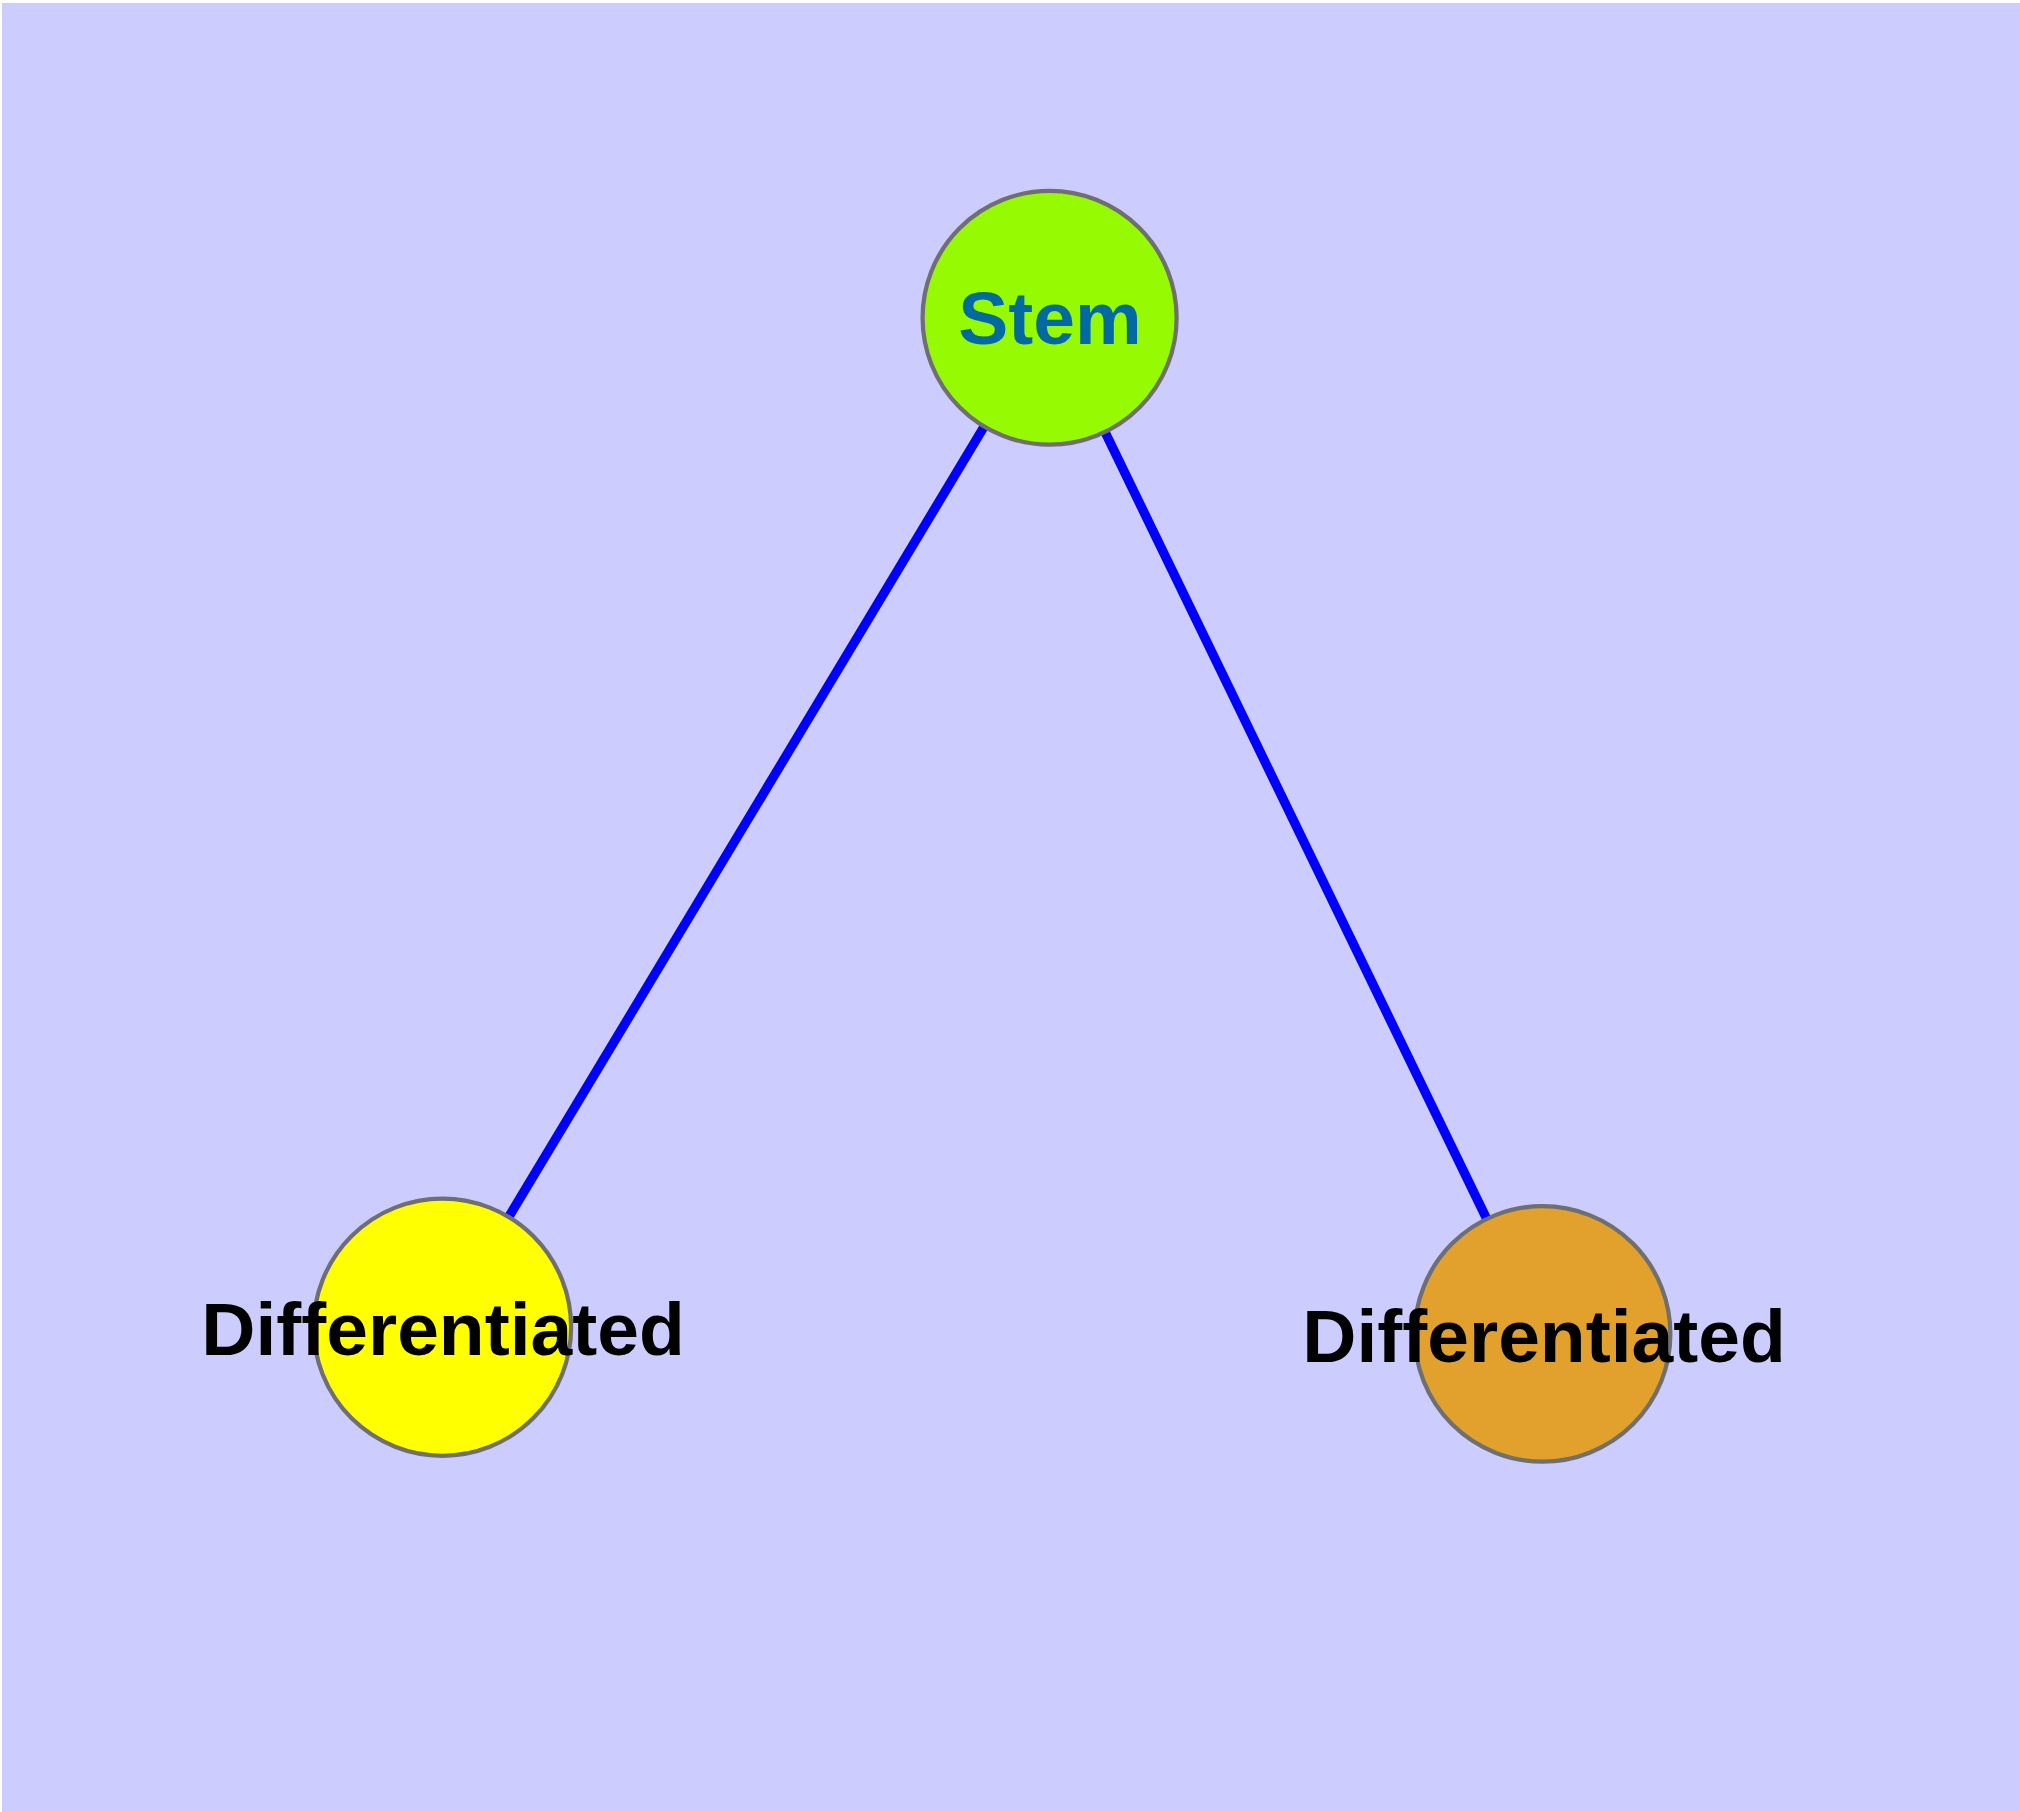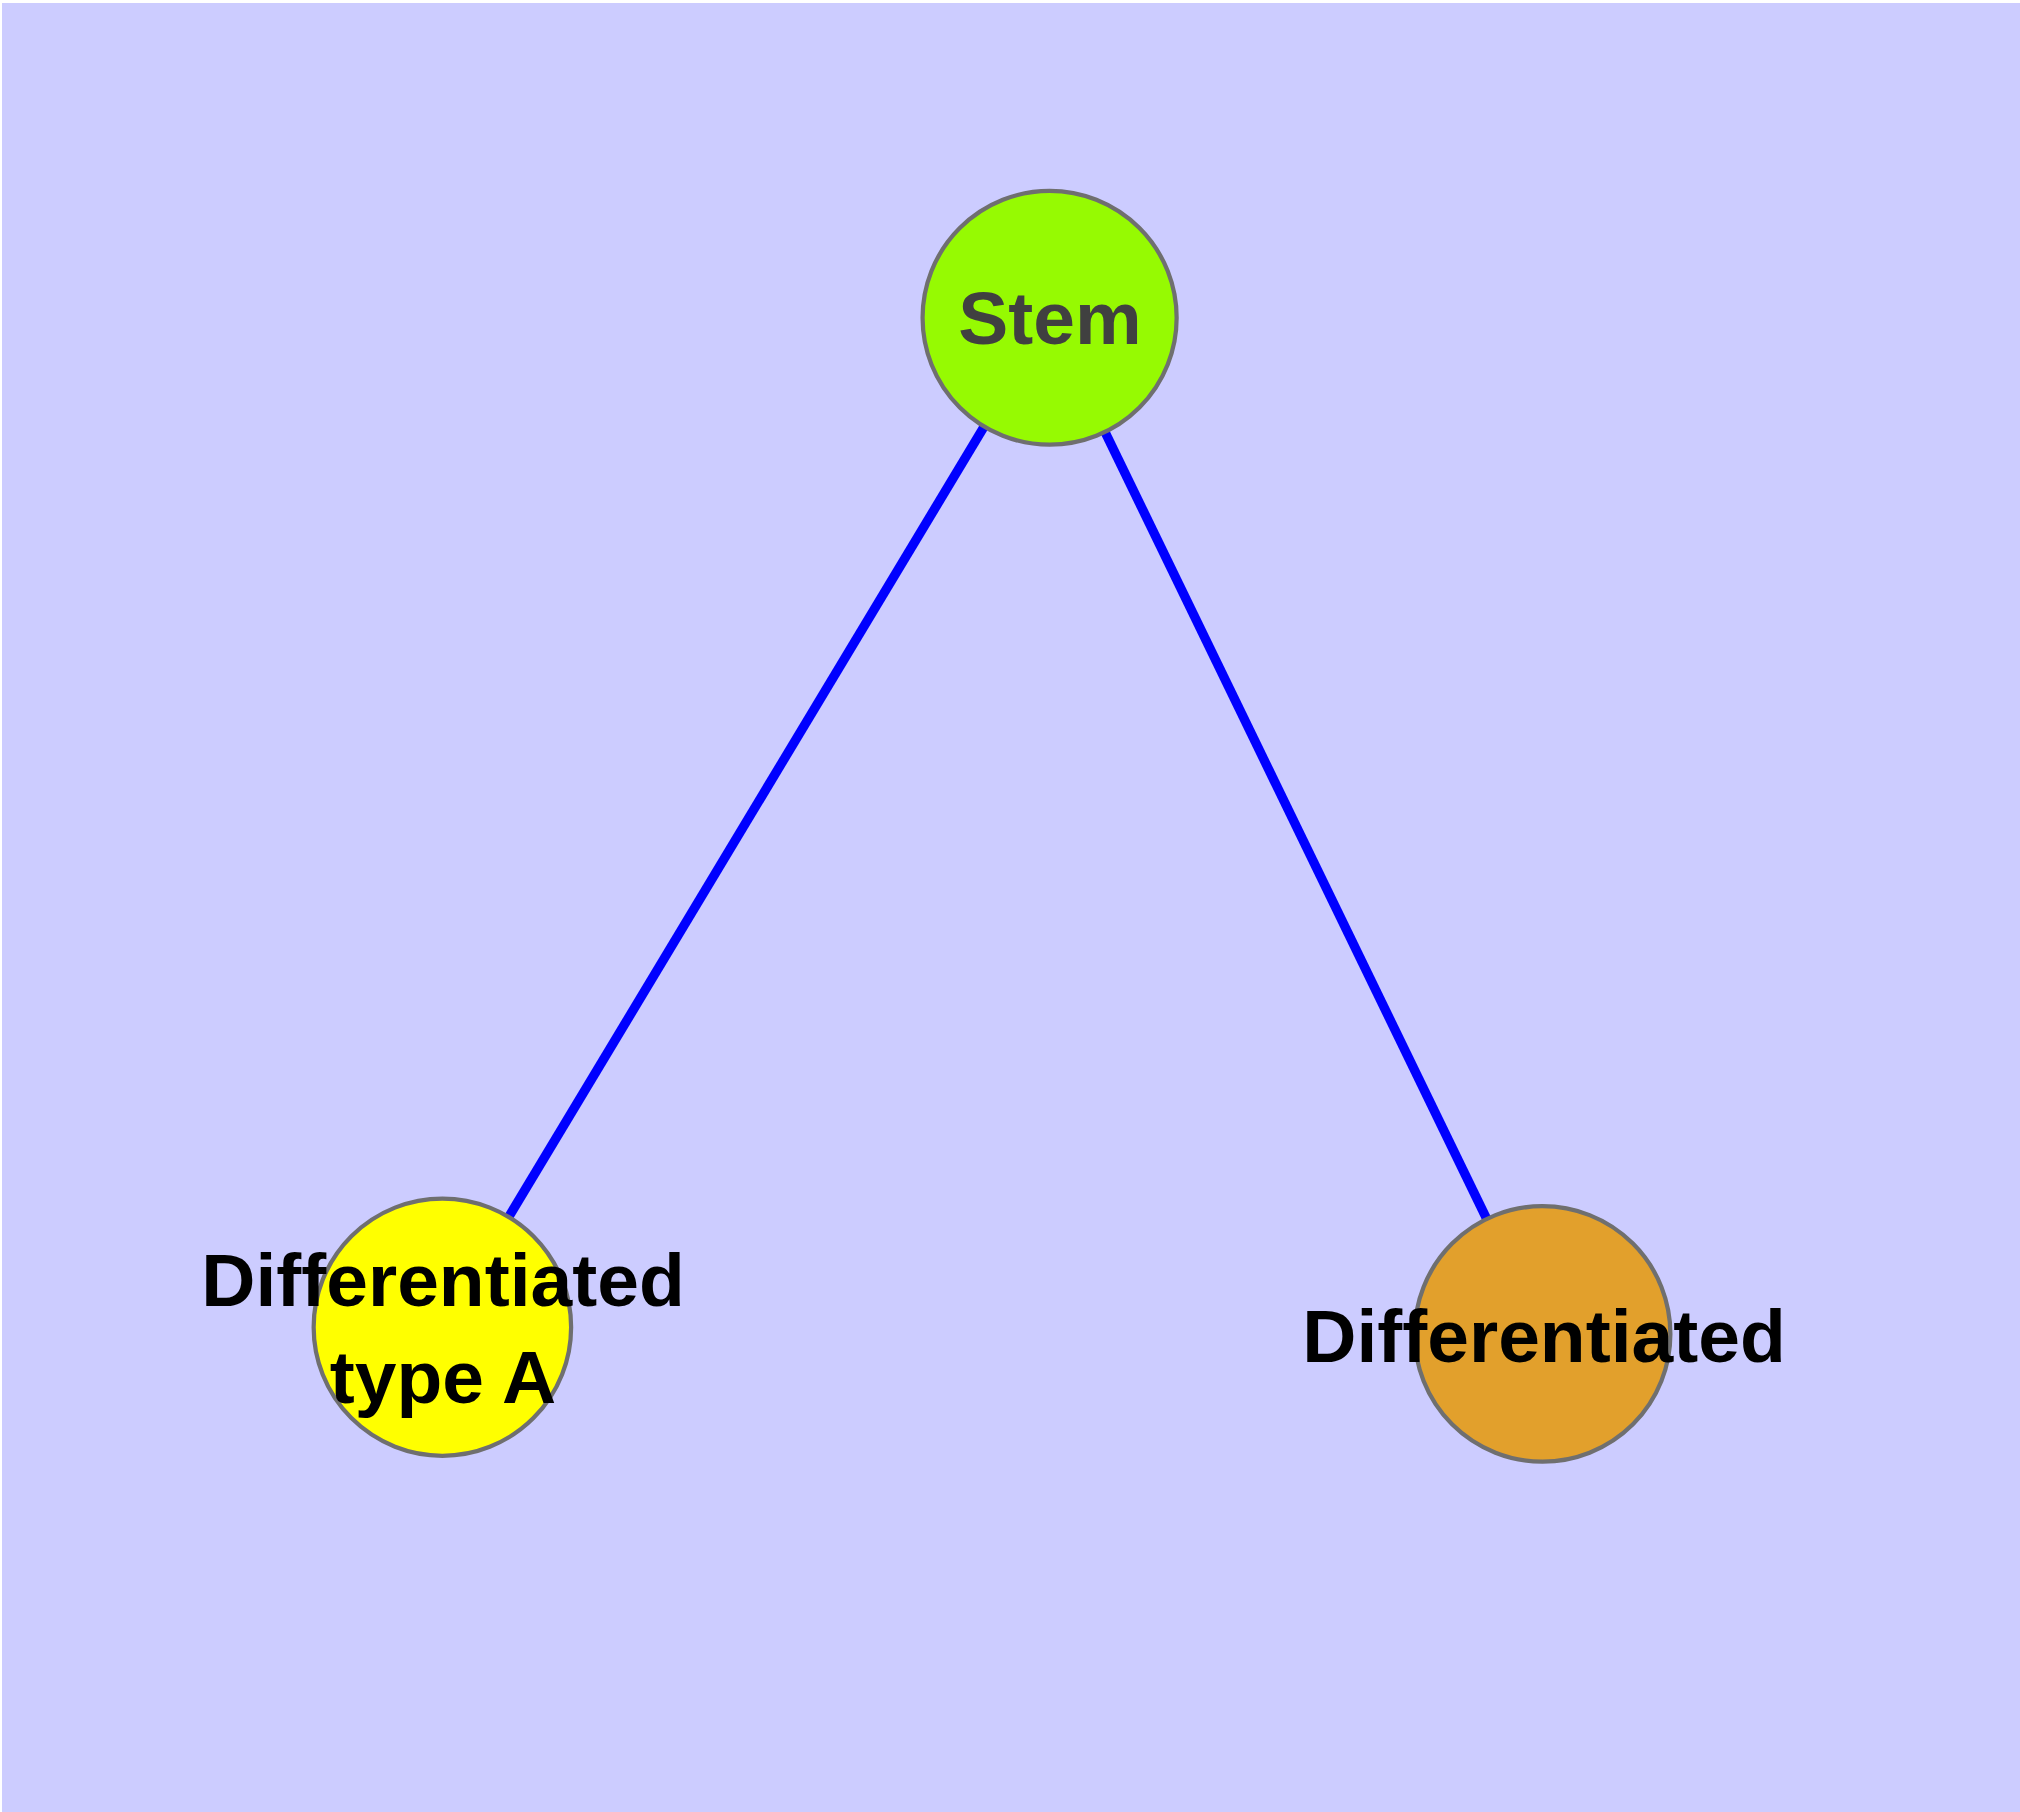--- a/index.html
+++ b/index.html
@@ -42,27 +42,26 @@
 <div class="canvas" id="diagram-canvas" style="width: 2021px; height: 1812px; background: rgb(204, 204, 255);">
 
   <svg class="graph-svg" id="graph-svg" viewBox="0 0 2384 2138" preserveAspectRatio="none">
       <line x1="1237" y1="372" x2="520" y2="1565" stroke="#0000ff" stroke-width="11"></line>
       <line x1="1237" y1="372" x2="1819" y2="1573" stroke="#0000ff" stroke-width="11"></line>
       <circle cx="1237" cy="372" r="150" fill="#96fa02" stroke="#6f6f6f" stroke-width="5"></circle>
       <circle cx="520" cy="1565" r="152" fill="#ffff00" stroke="#6f6f6f" stroke-width="5"></circle>
       <circle cx="1819" cy="1573" r="151" fill="#e2a02c" stroke="#6f6f6f" stroke-width="5"></circle>
     </svg>
 
-  <div class="node-label" style="left: 1048px; top: 315px; color: #404040;">
+  <div class="node-label" style="left: 1048px; top: 315px; color: #0369a1;">
     <span class="label-line">Stem</span>
   </div>
 
   <div class="node-label" style="left: 441px; top: 1326px; color: rgb(0, 0, 0);">
     <span class="label-line">Differentiated</span>
-    <span class="label-line">type A</span>
   </div>
 
   <div class="node-label" style="left: 1542px; top: 1333px; color: rgb(0, 0, 0);">
     <span class="label-line">Differentiated</span>
   </div>
 
 </div>
 
 
 </body></html>

